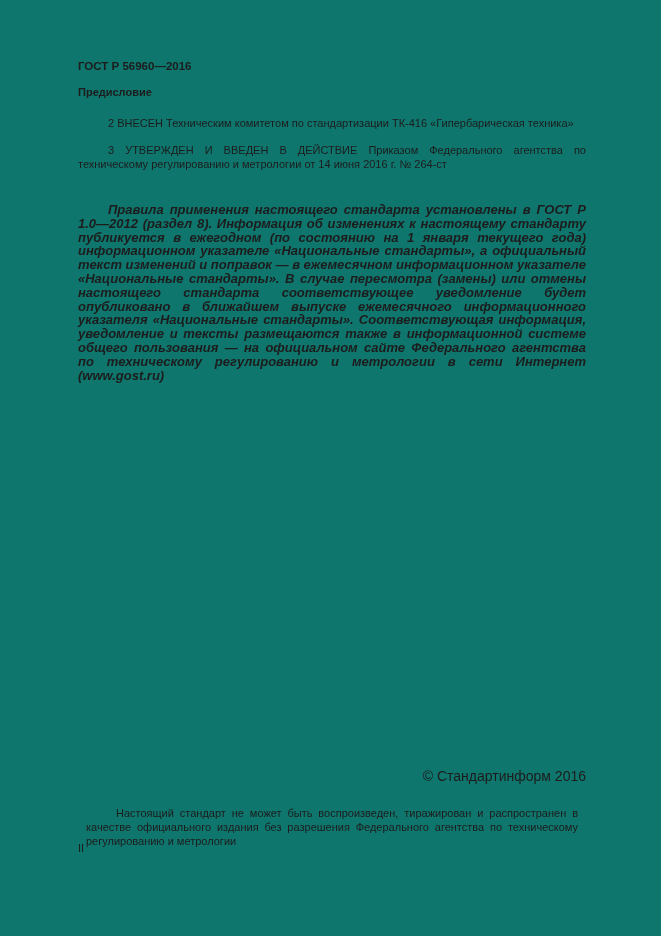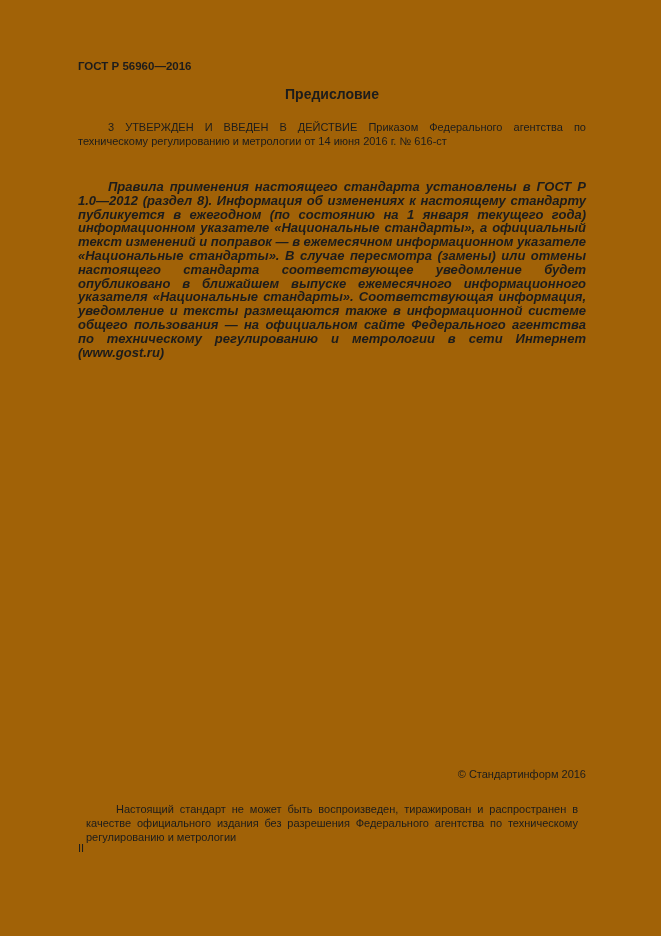--- a/index.html
+++ b/index.html
@@ -6,39 +6,38 @@
   html, body { margin: 0; padding: 0; }
   body {
     background: #888;
     font-family: "Liberation Sans", sans-serif;
   }
   .page {
     position: relative;
     width: 661px;
     height: 936px;
     margin: 0 auto;
-    background: #a16207;
+    background: #0f766e;
     color: #1c1c1c;
     overflow: hidden;
   }
   .content {
     position: absolute;
     left: 78px;
     top: 60px;
     width: 508px;
   }
   .doc-code {
     font-weight: bold;
     font-size: 11.5px;
     margin: 0 0 14px 0;
   }
   .doc-title {
     font-weight: bold;
-    font-size: 14px;
-    text-align: center;
+    font-size: 11px;
     margin: 0 0 18px 0;
   }
   .fw-item {
     font-size: 11px;
     line-height: 14px;
     text-align: justify;
     text-indent: 30px;
     margin: 0 0 13px 0;
   }
   .note {
@@ -50,21 +49,21 @@
     text-indent: 30px;
     margin: 32px 0 0 0;
   }
   .bottom-block {
     position: absolute;
     left: 78px;
     top: 768px;
     width: 508px;
   }
   .copyright {
-    font-size: 11px;
+    font-size: 14px;
     text-align: right;
     margin: 0 0 22px 0;
   }
   .restriction {
     font-size: 11px;
     line-height: 14px;
     text-align: justify;
     text-indent: 30px;
     margin: 8px;
   }
@@ -76,21 +75,22 @@
   }
 </style>
 </head>
 <body>
 
 <div class="page">
   <div class="content">
     <div class="doc-code">ГОСТ Р 56960—2016</div>
     <div class="doc-title">Предисловие</div>
 
-    <p class="fw-item">3  УТВЕРЖДЕН И ВВЕДЕН В ДЕЙСТВИЕ Приказом Федерального агентства по техническому регулированию и метрологии от 14 июня 2016 г. № 616-ст</p>
+    <p class="fw-item">2  ВНЕСЕН Техническим комитетом по стандартизации ТК-416 «Гипербарическая техника»</p>
+    <p class="fw-item">3  УТВЕРЖДЕН И ВВЕДЕН В ДЕЙСТВИЕ Приказом Федерального агентства по техническому регулированию и метрологии от 14 июня 2016 г. № 264-ст</p>
 
     <p class="note">Правила применения настоящего стандарта установлены в ГОСТ Р 1.0—2012 (раздел 8). Информация об изменениях к настоящему стандарту публикуется в ежегодном (по состоянию на 1 января текущего года) информационном указателе «Национальные стандарты», а официальный текст изменений и поправок — в ежемесячном информационном указателе «Национальные стандарты». В случае пересмотра (замены) или отмены настоящего стандарта соответствующее уведомление будет опубликовано в ближайшем выпуске ежемесячного информационного указателя «Национальные стандарты». Соответствующая информация, уведомление и тексты размещаются также в информационной системе общего пользования — на официальном сайте Федерального агентства по техническому регулированию и метрологии в сети Интернет (www.gost.ru)</p>
   </div>
 
   <div class="bottom-block">
     <div class="copyright">©  Стандартинформ 2016</div>
     <p class="restriction">Настоящий стандарт не может быть воспроизведен, тиражирован и распространен в качестве официального издания без разрешения Федерального агентства по техническому регулированию и метрологии</p>
   </div>
 
   <div class="page-number">II</div>

